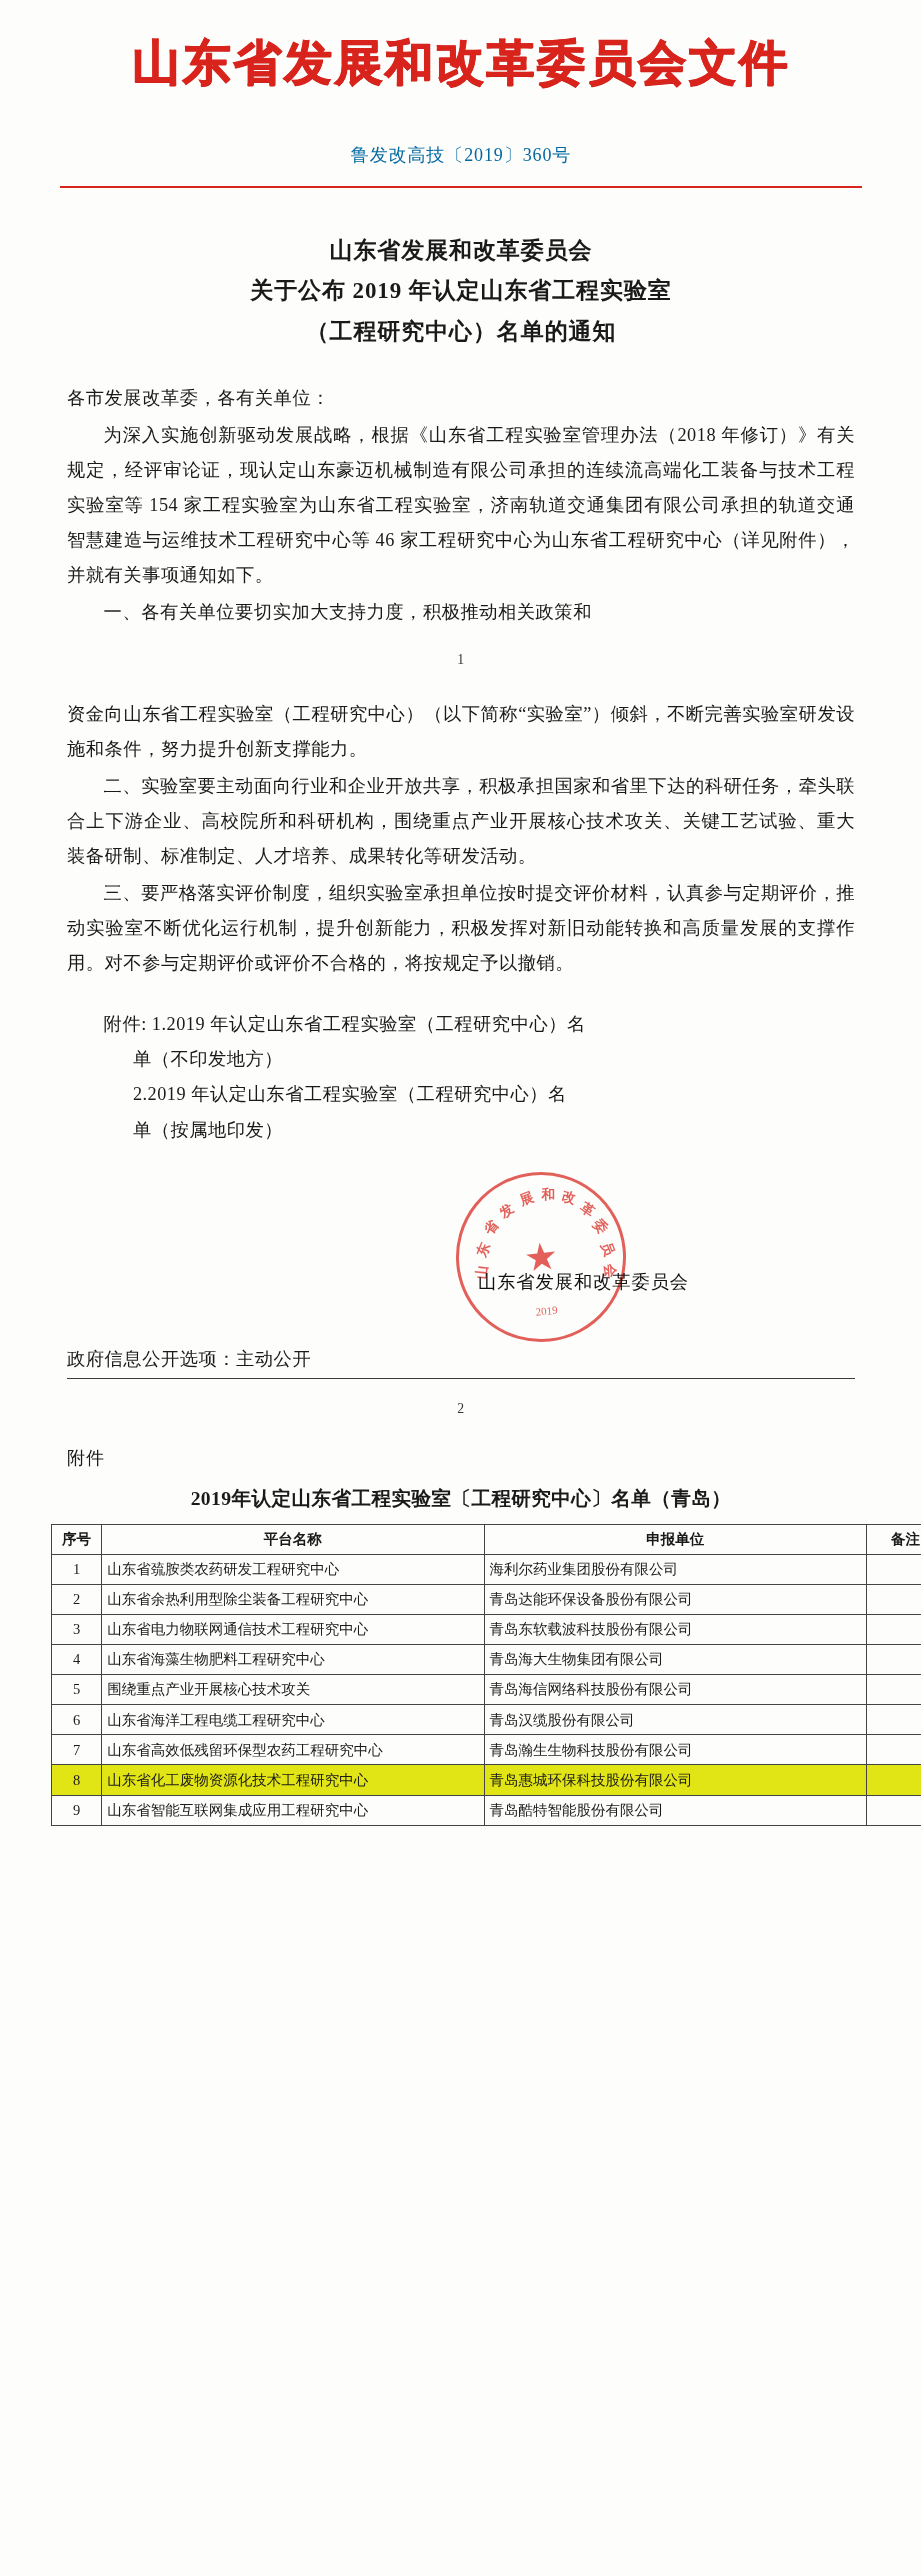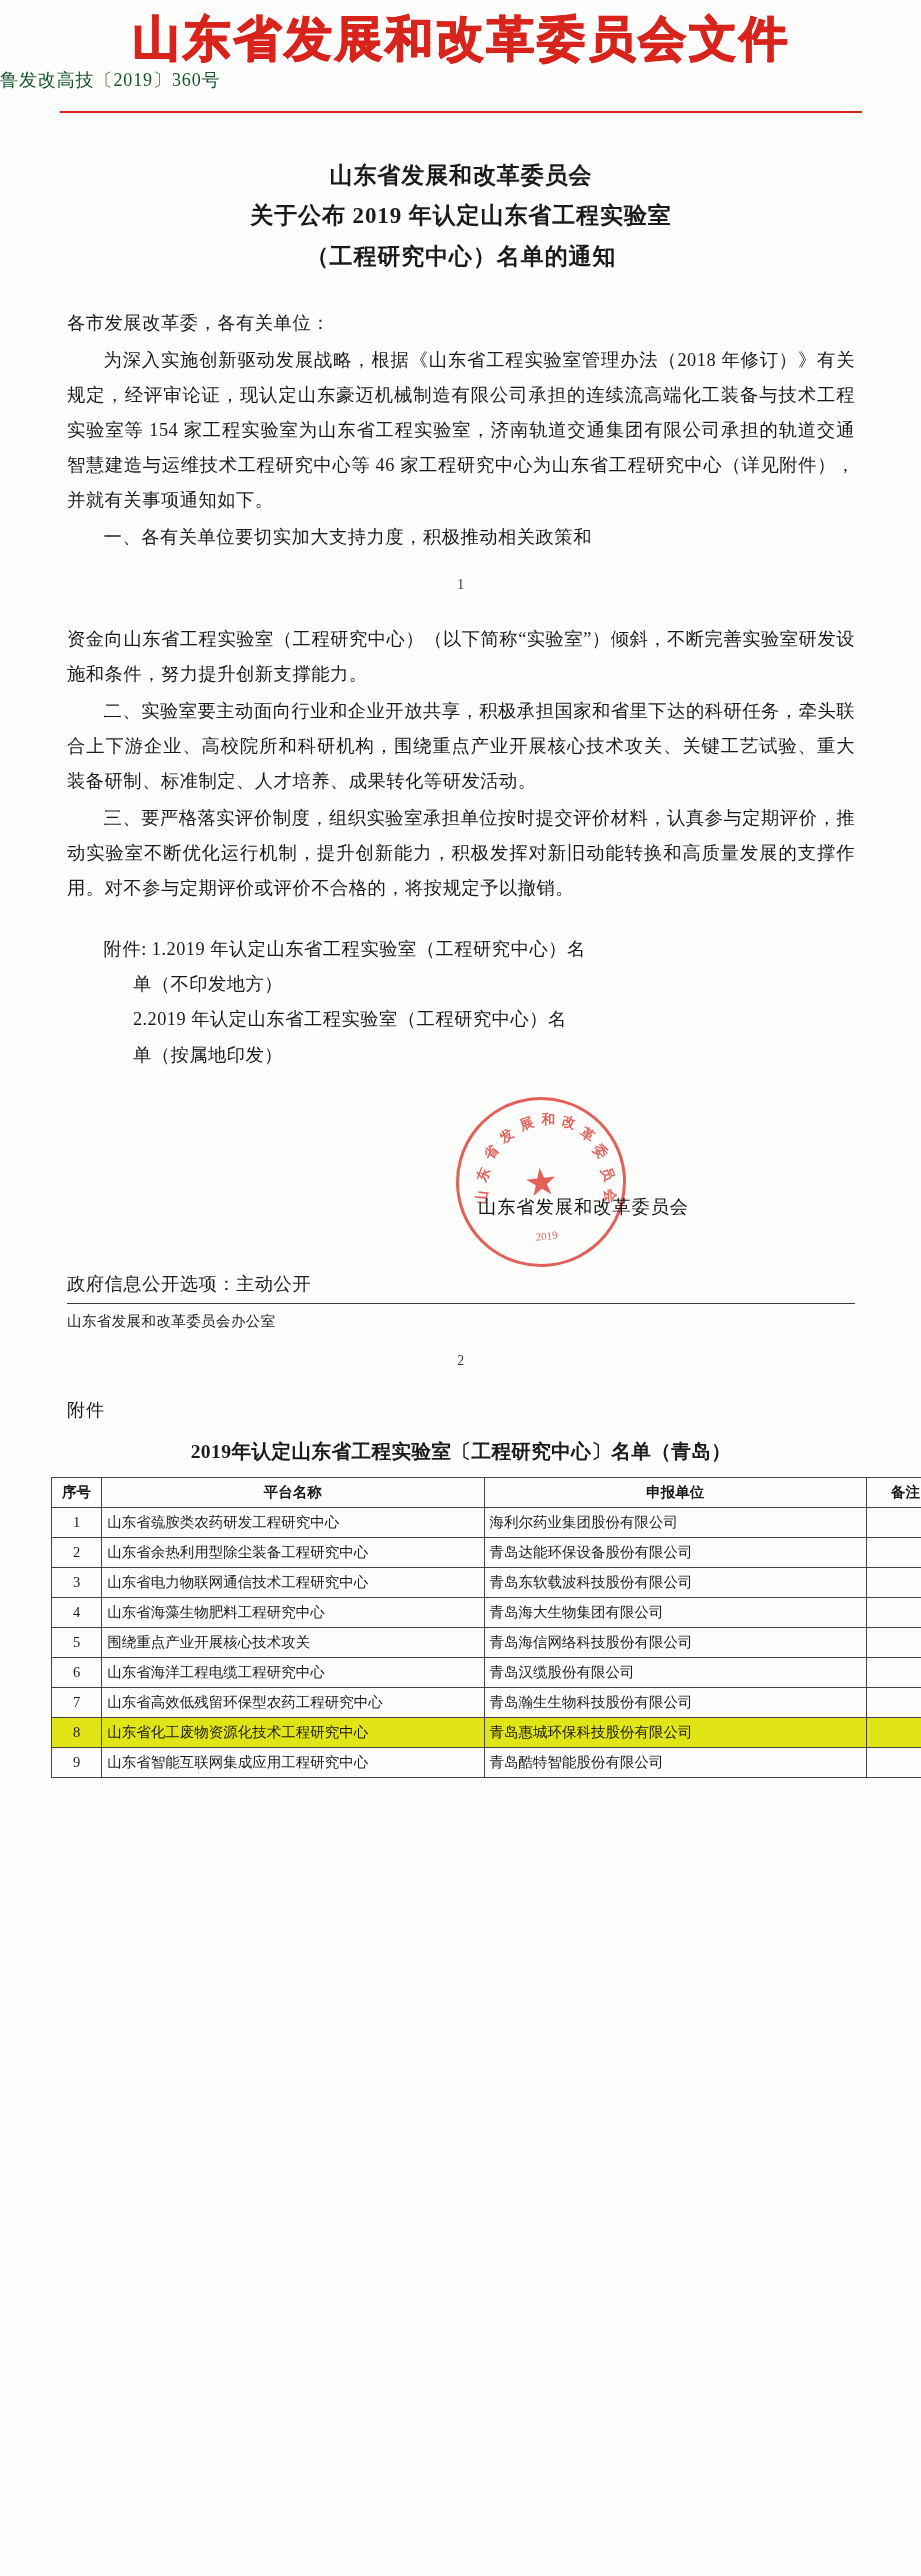--- a/index.html
+++ b/index.html
@@ -15,37 +15,39 @@
   .page {
     position: relative;
     width: 922px;
     min-height: 2576px;
     background: #fdfdfb;
     overflow: hidden;
   }
   
   .letterhead {
     text-align: center;
-    padding-top: 10px;
+    padding-top: 34px;
   }
   .letterhead-title {
     color: #d8241c;
     font-family: "Liberation Serif", "DejaVu Serif", serif;
     font-weight: bold;
     font-size: 48px;
     letter-spacing: 2.6px;
     line-height: 1.2;
     white-space: nowrap;
     -webkit-text-stroke: 0.9px #d8241c;
     text-shadow: 0.9px 0 0 #d8241c, 0 0.9px 0 #c6201a;
   }
   .doc-number {
+    text-align: center;
     font-size: 18px;
-    letter-spacing: 0.9px;
-    color: #14532d;
+    margin-top: 51px;
+    letter-spacing: 0.9px;
+    color: #0369a1;
   }
   .red-rule {
     height: 2.6px;
     background: #d8241c;
     margin: 19px 60px 0 60px;
   }
   
   .doc-title {
     text-align: center;
     font-size: 23px;
@@ -253,21 +255,20 @@
         <span class="seal-ch" style="left:142px; top:94px; transform:rotate(92deg);">会</span>
       </div>
       <div class="seal-bottom">2019</div>
     </div>
     <div class="signer">山东省发展和改革委员会</div>
   </div>
 
   <div class="footer-info">
     <div class="footer-line1">政府信息公开选项：主动公开</div>
     <div class="thin-rule"></div>
-    <div class="footer-line2">山东省发展和改革委员会办公室</div>
   </div>
 
   <div class="pagenum">2</div>
 
   <div class="annex-label">附件</div>
   <div class="annex-title">2019年认定山东省工程实验室〔工程研究中心〕名单（青岛）</div>
 
   <div class="clip">
     <table class="annex">
       <thead>

